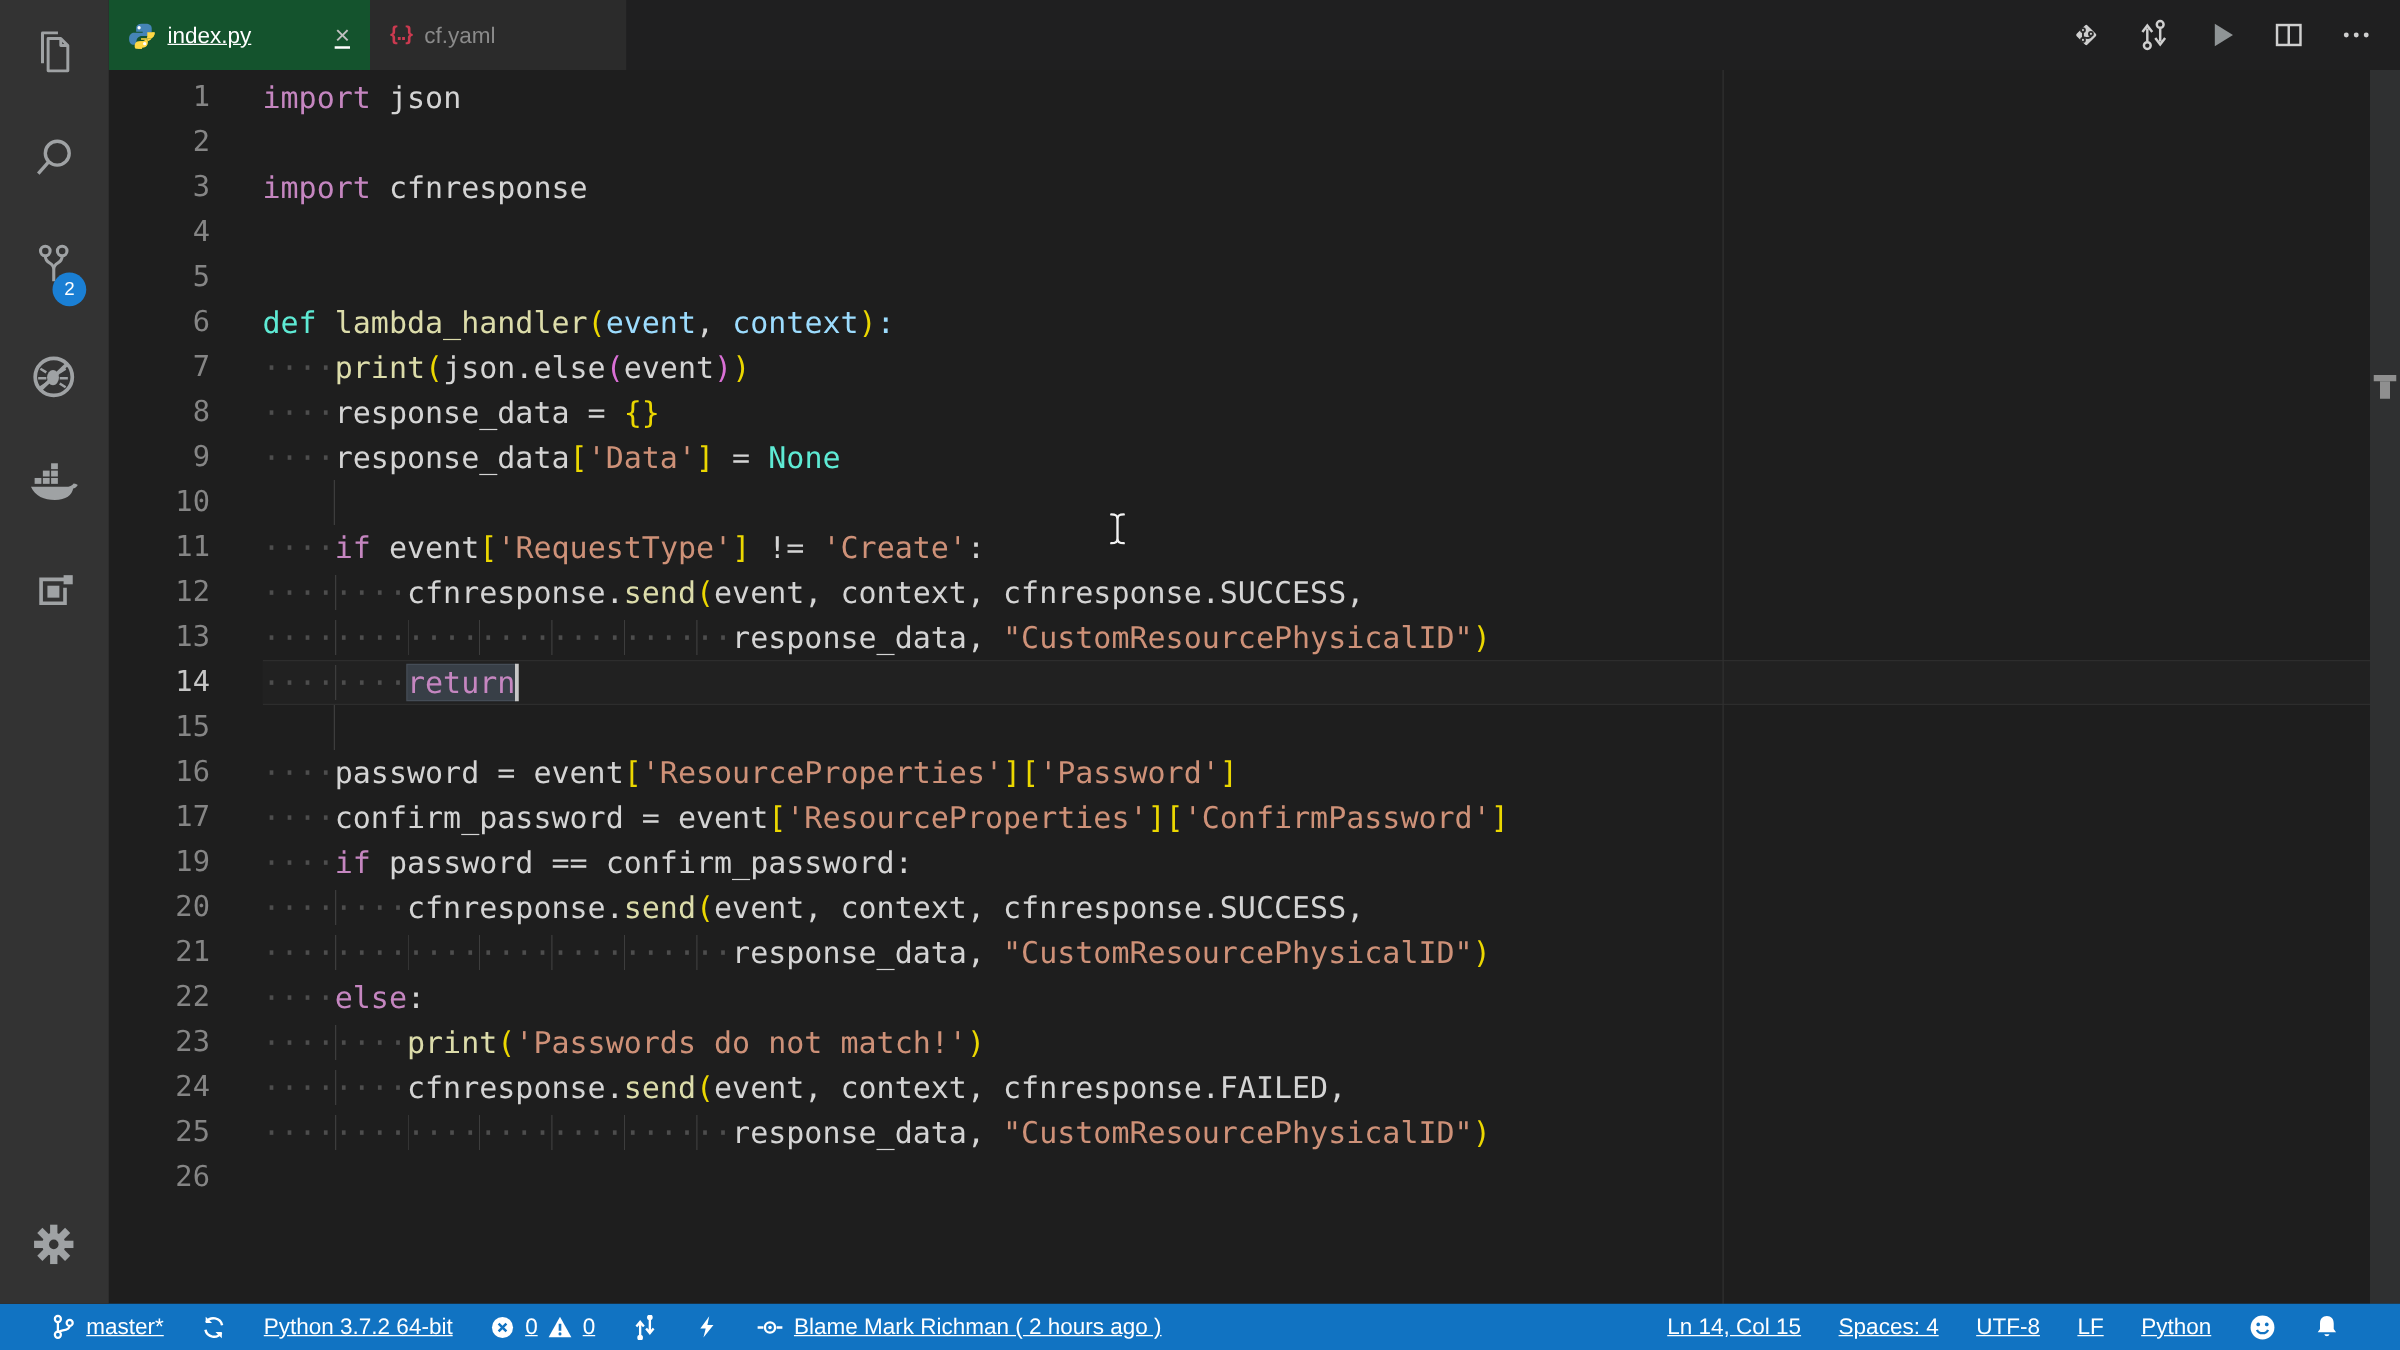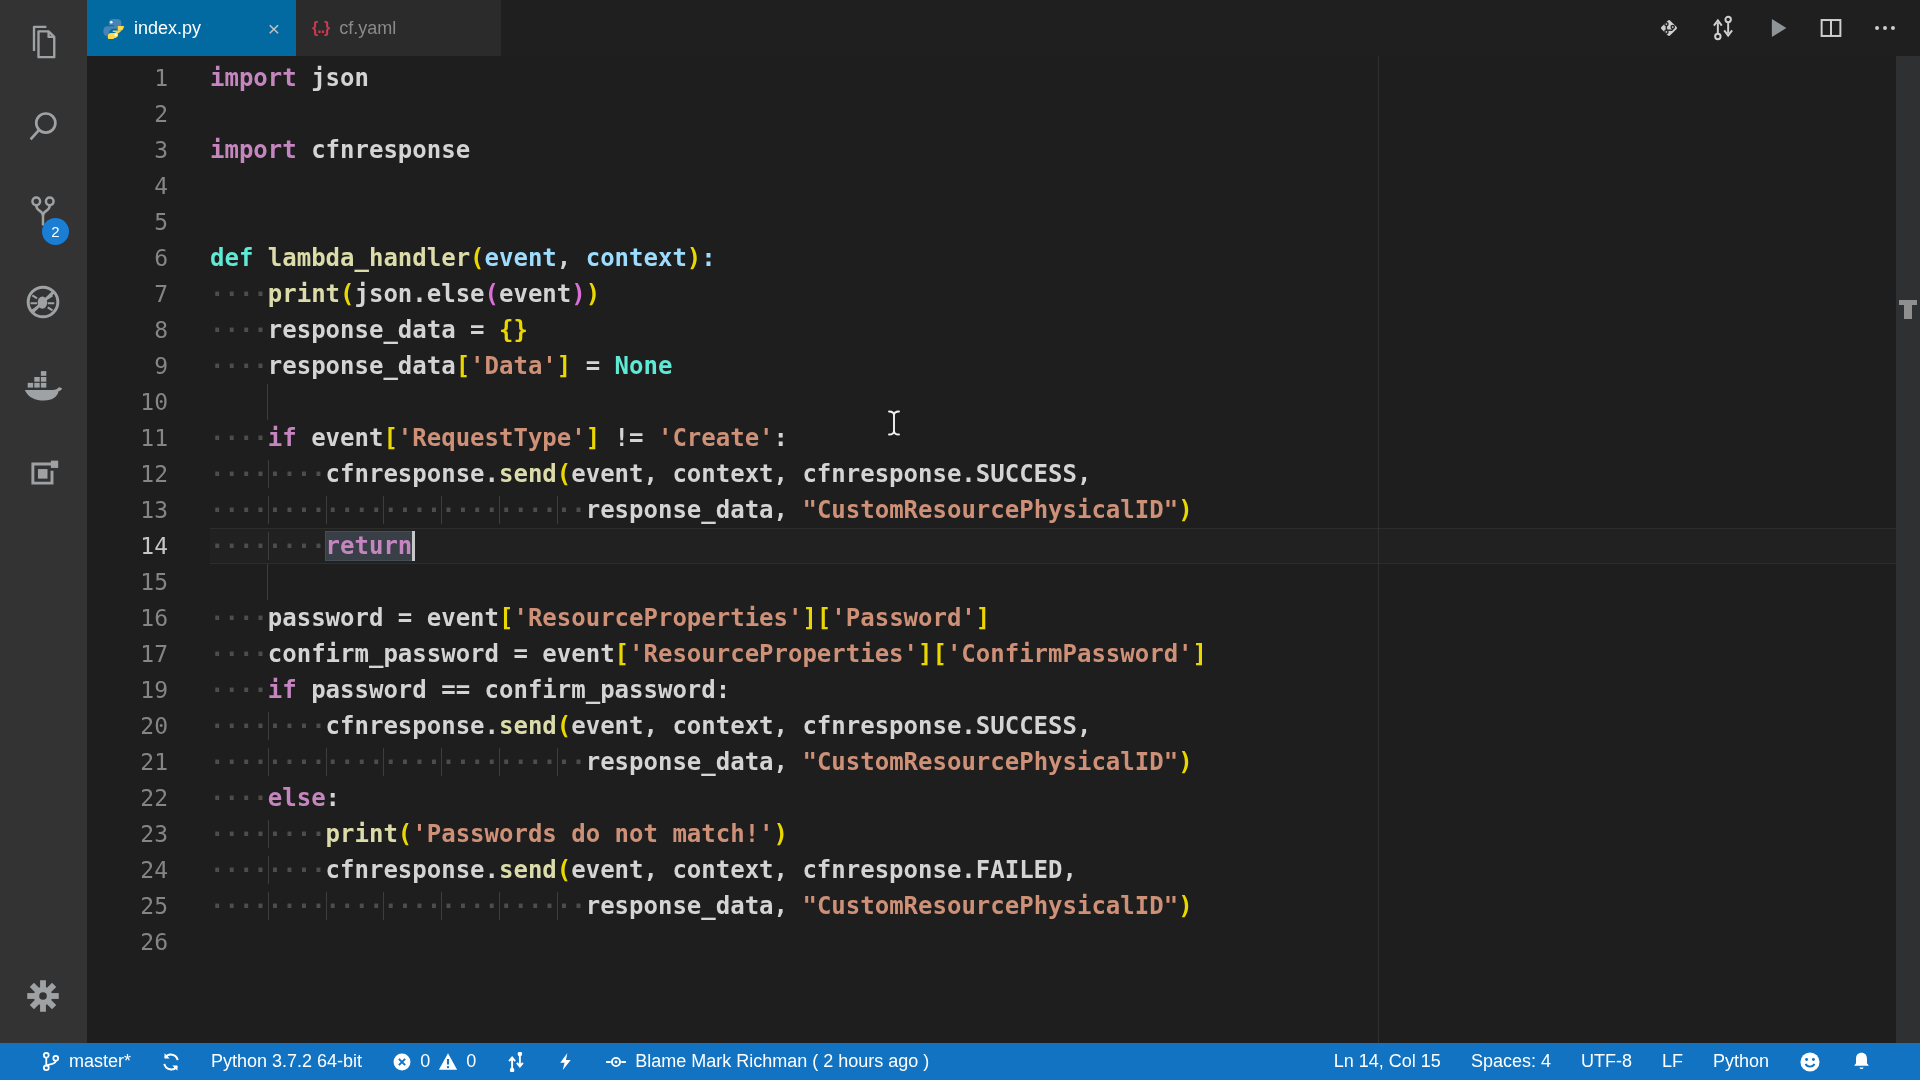--- a/index.html
+++ b/index.html
@@ -8,56 +8,56 @@
 
   
   .activity-bar{position:absolute;left:0;top:0;width:87px;height:1043px;background:#333333;z-index:5;}
   .ab-icon{position:absolute;left:43px;transform:translate(-50%,-50%);color:#9fa2a4;cursor:pointer;}
   .scm-badge{position:absolute;left:42px;top:218px;width:27px;height:27px;border-radius:50%;
              background:#1a7fd4;color:#fff;font-size:15px;display:flex;align-items:center;justify-content:center;z-index:6;}
 
   
   .tabbar{position:absolute;left:87px;top:0;right:0;height:56px;background:#1f1f20;display:flex;}
   .tab{display:flex;align-items:center;height:56px;box-sizing:border-box;padding:0 16px;font-size:18px;cursor:pointer;}
-  .tab.active{background:#0369a1;color:#ffffff;width:209px;}
+  .tab.active{background:#14532d;color:#ffffff;width:209px;text-decoration:underline;}
   .tab.inactive{background:#2b2b2b;color:#8a8a8a;width:205px;}
   .tab .tab-icon{margin-right:10px;display:flex;align-items:center;}
   .tab .close{margin-left:auto;color:#c0c0c0;font-size:21px;line-height:1;}
   .yaml-glyph{color:#cc3a50;font-weight:bold;font-size:16px;letter-spacing:-1px;}
   .toolbar{position:absolute;right:0;top:0;height:56px;display:flex;align-items:center;gap:24px;padding-right:20px;z-index:6;}
   .tb-icon{cursor:pointer;display:flex;}
 
   
   .editor{position:absolute;left:87px;top:56px;width:1833px;height:987px;background:#1e1e1e;padding-top:4px;box-sizing:border-box;}
   .ruler{position:absolute;left:1291px;top:0;bottom:0;width:1px;background:#303030;}
   .code-row{display:flex;height:36px;line-height:36px;white-space:pre;
             font-family:"DejaVu Sans Mono",monospace;font-size:24px;}
   .ln{flex:none;width:123px;box-sizing:border-box;padding-right:42px;text-align:right;color:#858585;font-size:23px;}
-  .code{flex:1;position:relative;color:#d4d4d4;font-weight:bold;}
+  .code{flex:1;position:relative;color:#d4d4d4;}
   .code-row.current .ln{color:#c6c6c6;}
   .code-row.current .code{box-shadow:inset 0 1px 0 rgba(255,255,255,.055), inset 0 -1px 0 rgba(255,255,255,.055);
                           background:rgba(255,255,255,.015);}
   .k{color:#c586c0}.d{color:#5eead4}.f{color:#dcdcaa}.v{color:#9cdcfe}.p{color:#d4d4d4}
   .s{color:#ce9178}.b1{color:#ebd700}.b2{color:#da70d6}
   .wsg{color:#4d4d4d;}
   .wsg.gb{box-shadow:inset 1px 0 0 #3d3d3d;}
   .eg{display:inline-block;width:57.8px;height:36px;box-shadow:inset -1px 0 0 #3d3d3d;vertical-align:top;}
   .hl{background:#383f47;box-shadow:0 0 0 1px #454d57;}
   .caret{display:inline-block;width:2.5px;height:30px;background:#c7c7c7;vertical-align:-7px;}
 
   
   .scrollbar{position:absolute;right:0;top:0;bottom:0;width:24px;background:#2f3031;}
   .sb-marker-bar{position:absolute;left:3px;top:244px;width:18px;height:5px;background:#8f8f8f;}
   .sb-marker-stem{position:absolute;left:8px;top:249px;width:8px;height:14px;background:#8f8f8f;}
 
   
   .statusbar{position:absolute;left:0;bottom:0;width:1920px;height:37px;background:#1173c2;color:#fff;
              display:flex;align-items:center;justify-content:space-between;box-sizing:border-box;
              padding:0 48px 0 40px;font-size:18px;}
-  .sb-left,.sb-right{display:flex;align-items:center;}
+  .sb-left,.sb-right{display:flex;align-items:center;text-decoration:underline;}
   .sb-left{gap:30px;}
   .sb-right{gap:30px;margin-left:35px;}
   .sb-item{display:flex;align-items:center;gap:8px;cursor:pointer;white-space:nowrap;}
   .sb-item svg{display:block;}
 
   
   .mouse{position:absolute;left:884px;top:408px;z-index:50;pointer-events:none;}
 </style>
 </head>
 <body>

